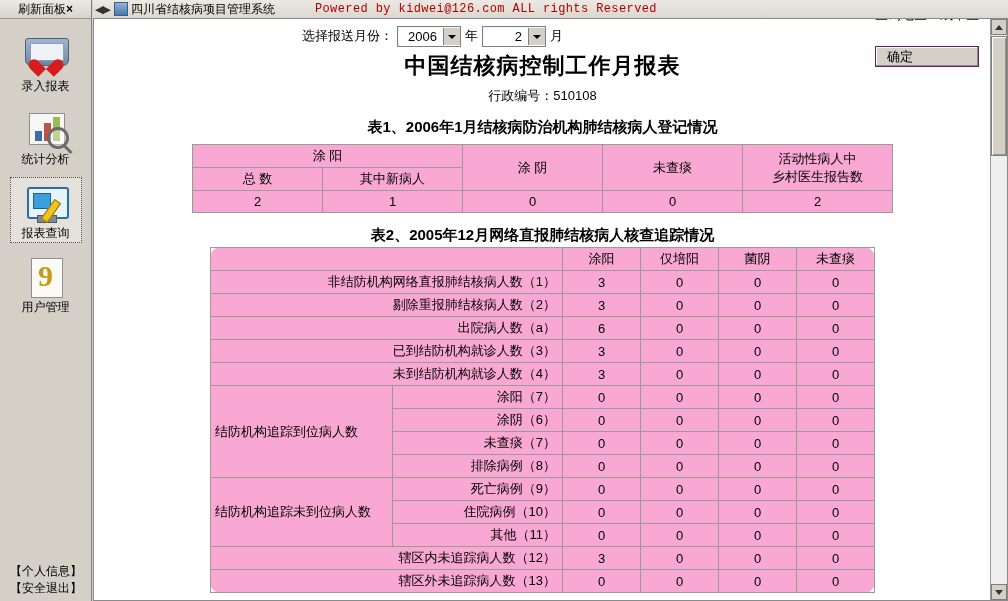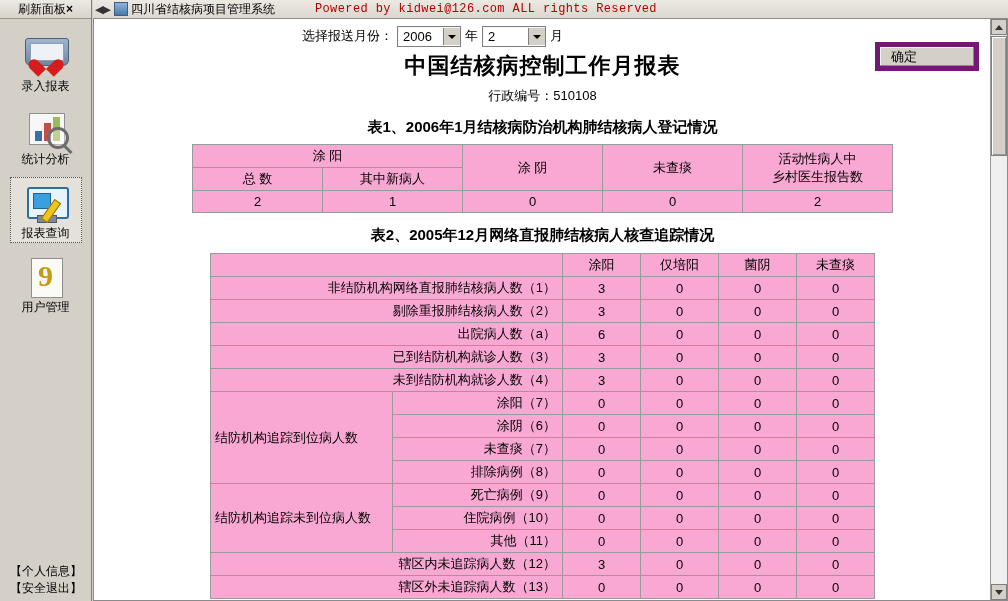--- a/index.html
+++ b/index.html
@@ -218,20 +218,21 @@
     height: 19px;
     border: 1px solid #7f7f7f;
     background: #fff;
     font-size: 13px;
     box-shadow: inset 1px 1px 0 #f4f4f4;
   }
   .combo .val {
     padding: 0 6px 0 5px;
     min-width: 34px;
     line-height: 17px;
+    text-align: right;
   }
   .combo .arrow {
     width: 16px;
     height: 17px;
     background: #d4d0c8;
     border-left: 1px solid #7f7f7f;
     position: relative;
   }
   .combo .arrow:after {
     content: "";
@@ -241,21 +242,21 @@
     border-right: 4px solid transparent;
     border-top: 4px solid #000;
   }
   .filter-right {
     margin-left: auto;
     display: flex;
     gap: 22px;
     flex-direction: column;
   }
   .btn {
-    border: 5px solid #701a75;
+    border: 1px solid #701a75;
     background: #d4d0c8;
     box-shadow: inset -1px -1px 0 #8c8a85, inset 1px 1px 0 #fff;
     padding: 2px 11px;
     font-size: 13px;
     line-height: 15px;
     cursor: default;
   }
 
   
   .report {
@@ -297,21 +298,21 @@
     height: 19px;
     box-sizing: border-box;
   }
   table.t1 td { height: 22px; }
   table.t1 .w1 { width: 130px; }
   table.t1 .w2 { width: 140px; }
   table.t1 .w3 { width: 140px; }
   table.t1 .w4 { width: 140px; }
   table.t1 .w5 { width: 150px; }
 
-  table.t2 { margin-top: 8px; }
+  table.t2 { margin-top: 2px; border-radius: 11px; }
   table.t2 td { height: 20px; }
   table.t2 .lbl-col { width: 170px; text-align: right; padding-right: 6px; }
   table.t2 .grp-col { width: 182px; text-align: left; }
   table.t2 .num-col { width: 78px; }
   table.t2 .hdr-left { width: 352px; }
 
   
   .scrollbar {
     position: absolute;
     right: 0; top: 0;

